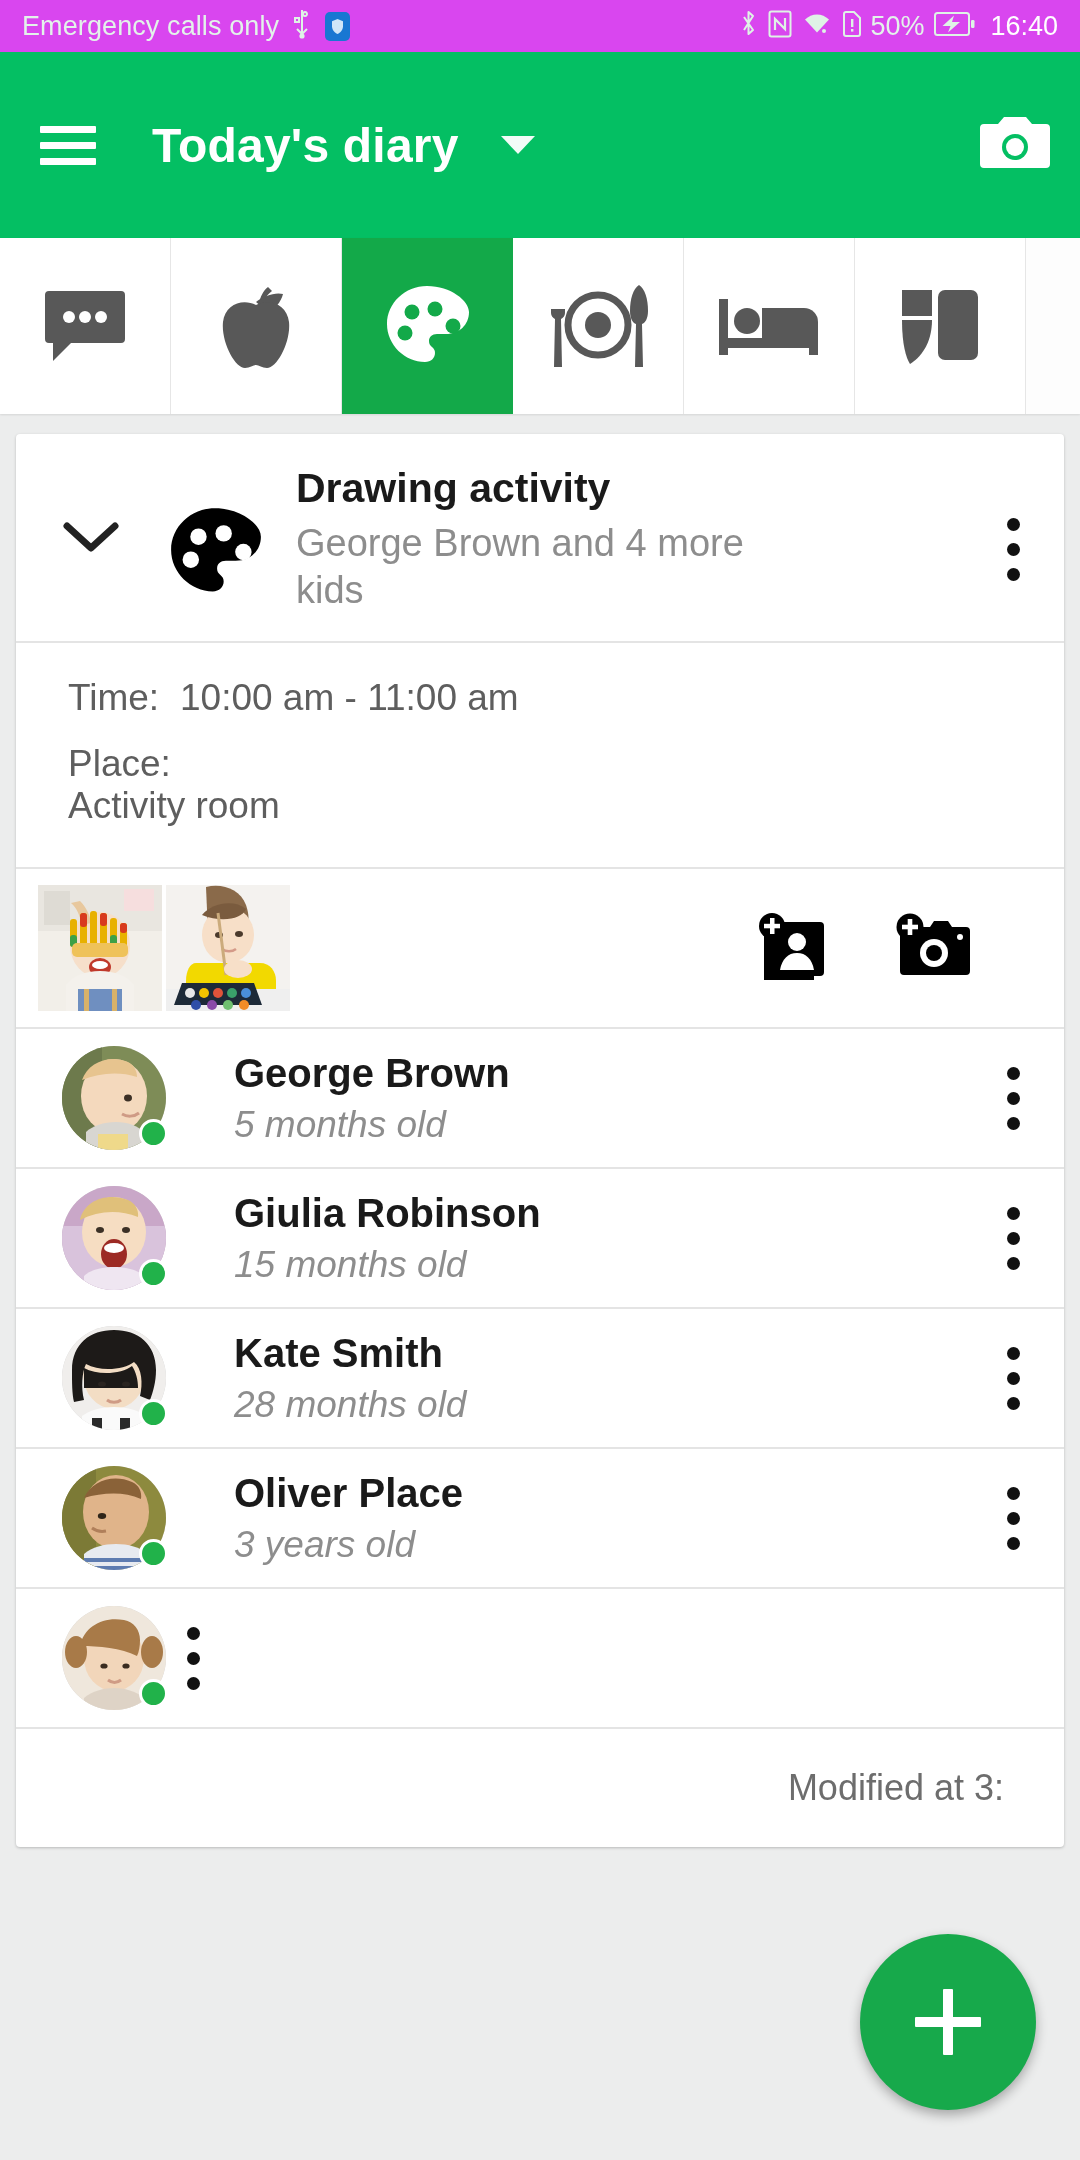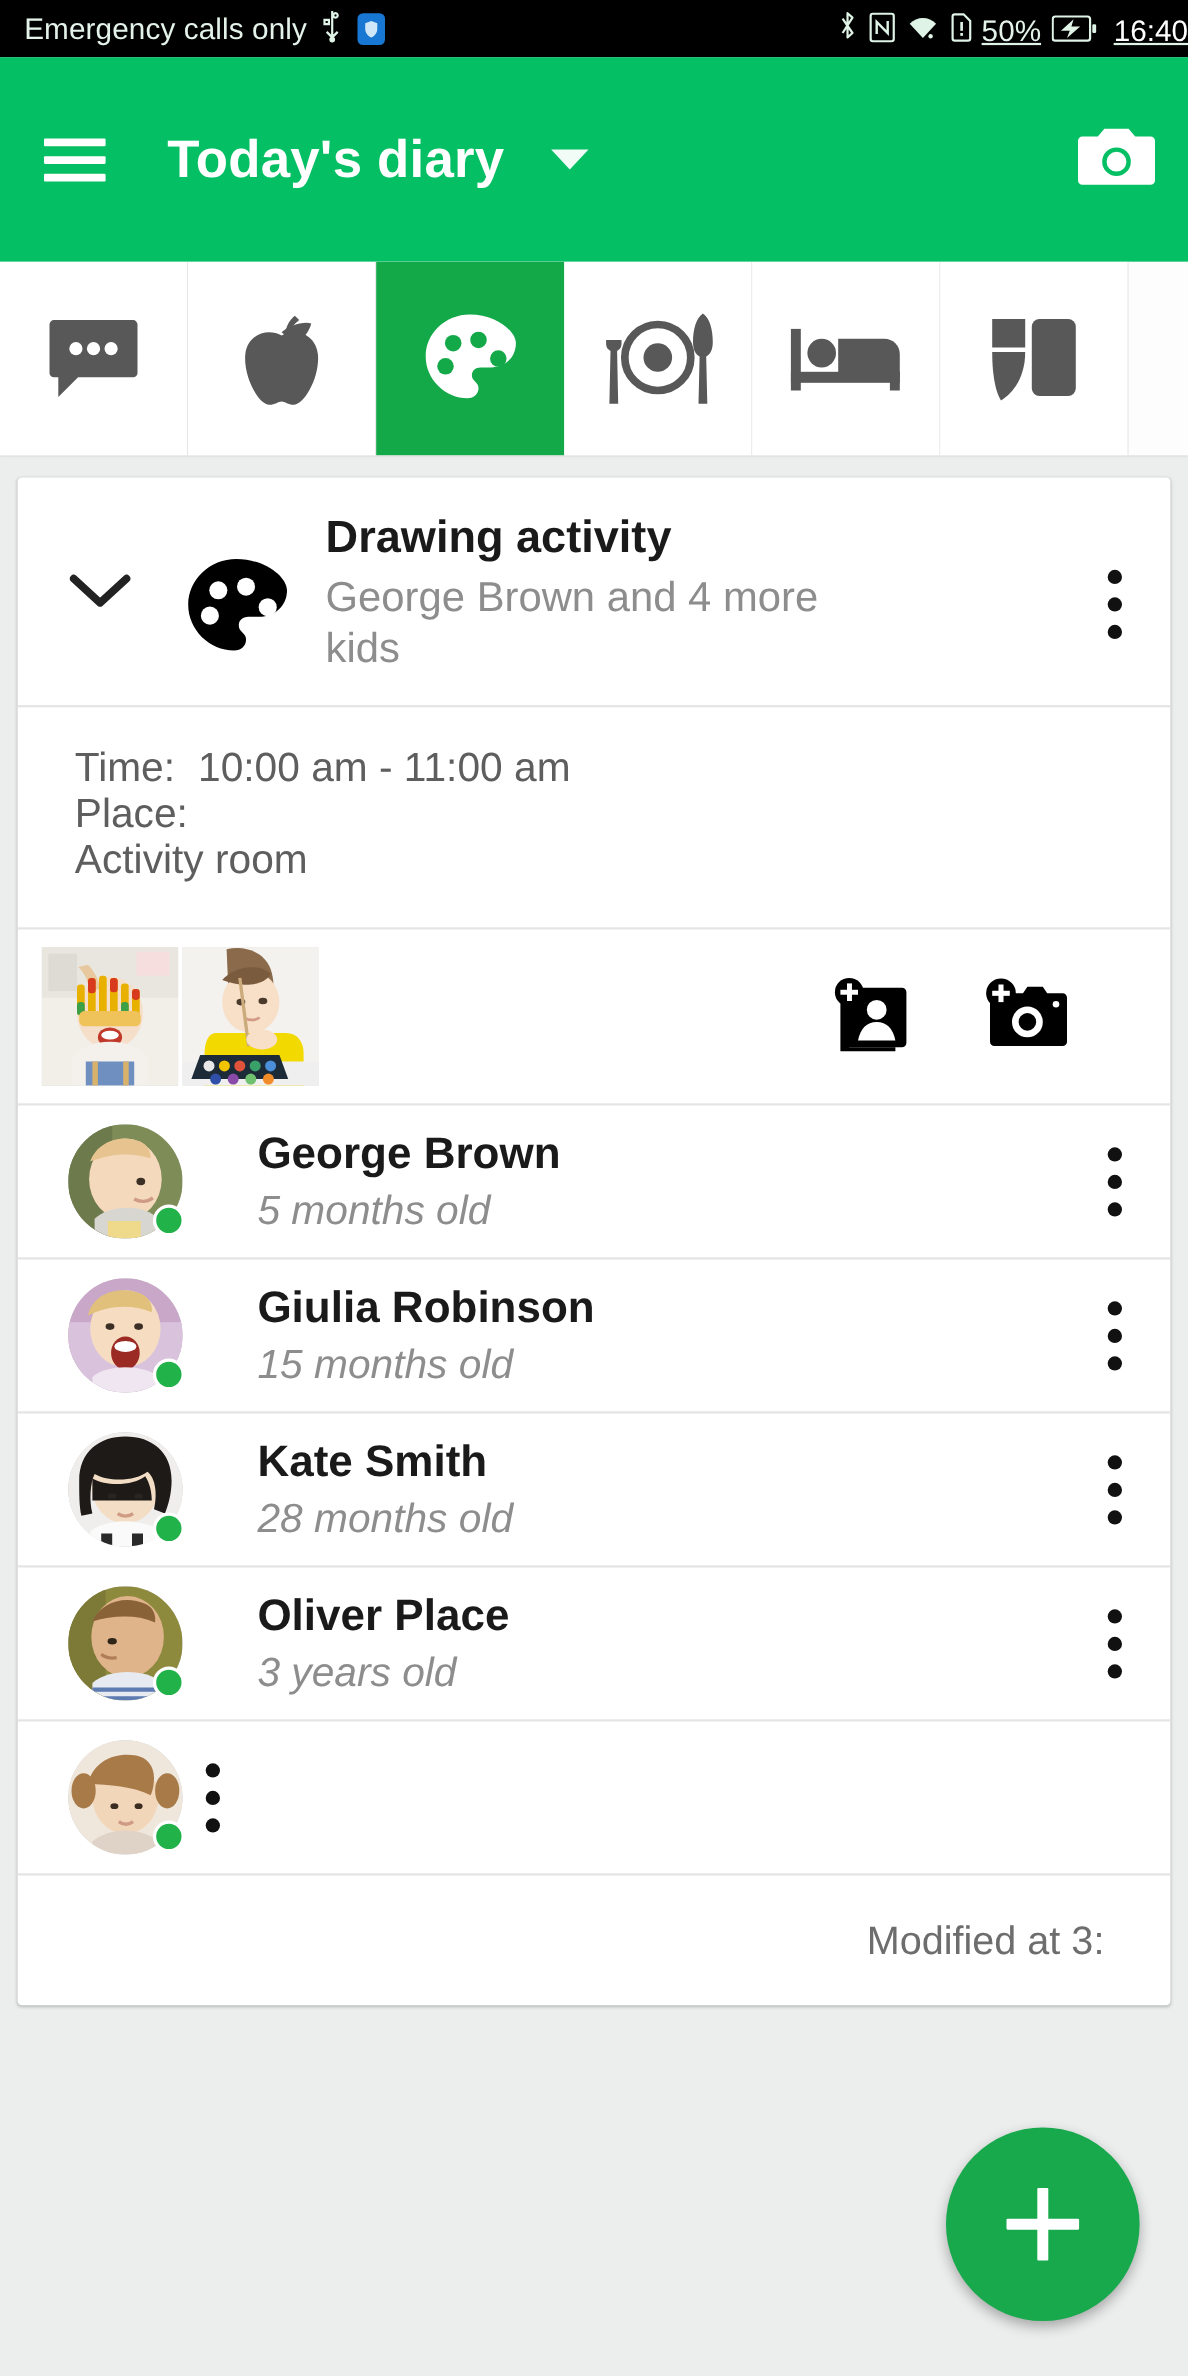--- a/index.html
+++ b/index.html
@@ -6,26 +6,26 @@
   html,body{ width:1080px; height:2160px; }
   body{
     font-family:"Liberation Sans", sans-serif;
     background:#eceded;
     overflow:hidden;
     position:relative;
   }
 
   
   #status-bar{
-    height:52px; background:#000000; color:#dff3e6;
+    height:52px; background:#d946ef; color:#dff3e6;
     display:flex; align-items:center; justify-content:space-between;
-    padding:0 0 0 22px;
+    padding:0 22px 0 22px;
   }
   .sb-left{ display:flex; align-items:center; gap:12px; }
-  .sb-right{ display:flex; align-items:flex-end; gap:10px;text-decoration:underline; }
+  .sb-right{ display:flex; align-items:center; gap:10px; }
   .sb-text{ font-size:27px; letter-spacing:.1px; color:#e3f3ea; }
   .sb-ico{ display:block; }
   .sb-pct{ font-size:27px; color:#e3f3ea; margin-left:-2px; }
   .sb-clock{ font-size:27px; color:#ffffff; margin-left:4px; }
   .shield{
     width:25px;height:29px;background:#1877d2;border-radius:5px;
     display:flex;align-items:center;justify-content:center;
   }
 
   
@@ -76,21 +76,21 @@
   #activity-title{ font-size:41px; font-weight:bold; color:#1a1a1a; line-height:1.18; }
   #activity-subtitle{
     font-size:38px; color:#8d8d8d; line-height:1.22; margin-top:8px;
     max-width:500px;
   }
   .kebab{ width:54px; display:flex; flex-direction:column; align-items:center; gap:12px; padding-top:54px; cursor:pointer; }
   .kebab b{ width:13px;height:13px;border-radius:50%;background:#111;display:block; }
 
   
   #details{ padding:34px 0 40px 52px; }
-  .detail-row{ display:flex; align-items:baseline; }
+  .detail-row{ display:flex; align-items:baseline; margin-bottom:24px; }
   .detail-row:last-child{ margin-bottom:0;flex-direction:column; }
   .detail-label{ font-size:37px; color:#5e5e5e; width:112px; }
   .detail-value{ font-size:37px; color:#5e5e5e; margin-left:0;text-align:center; }
 
   
   #photos-row{ display:flex; align-items:center; padding:16px 0 16px 22px; height:158px; }
   .thumb{ width:124px; height:126px; overflow:hidden; margin-right:4px; position:relative; background:#ddd; }
   .thumb svg{ position:absolute; inset:0; }
   #photo-actions{ margin-left:auto; display:flex; align-items:center; gap:64px; padding-right:92px; }
 

